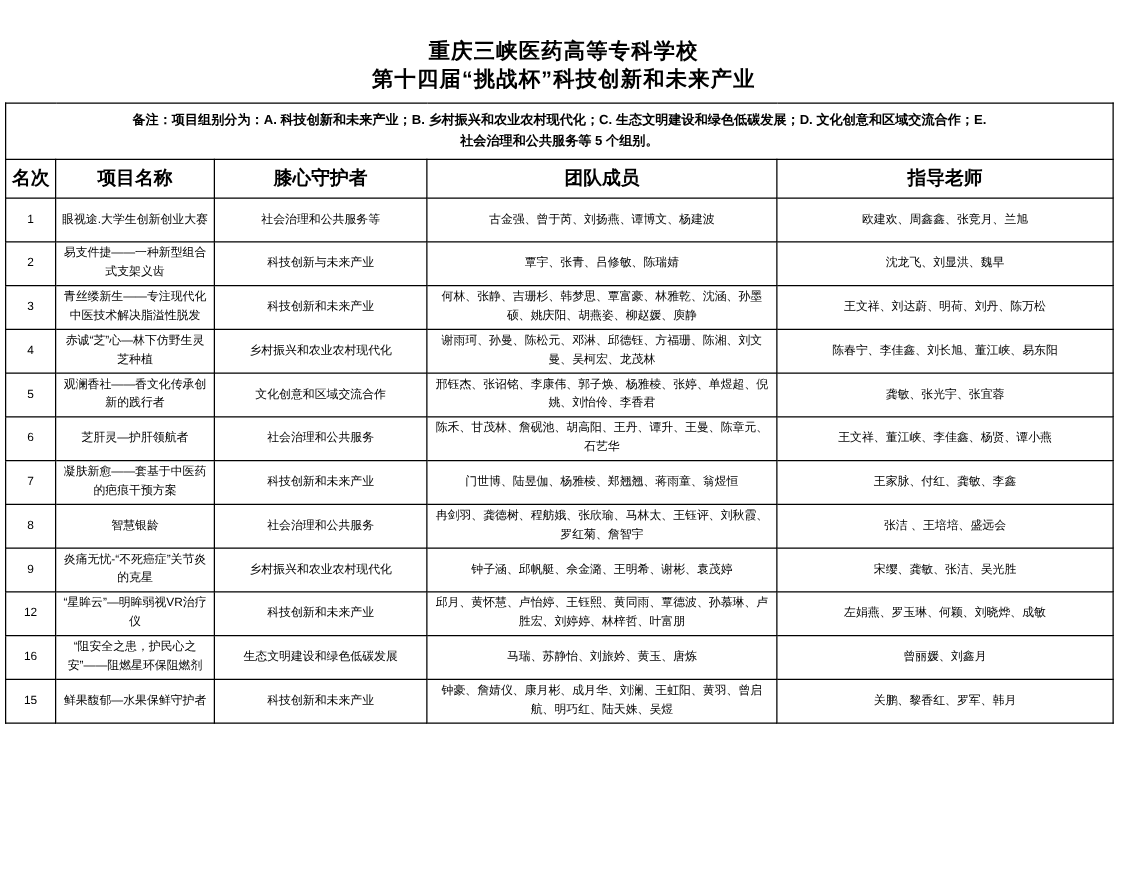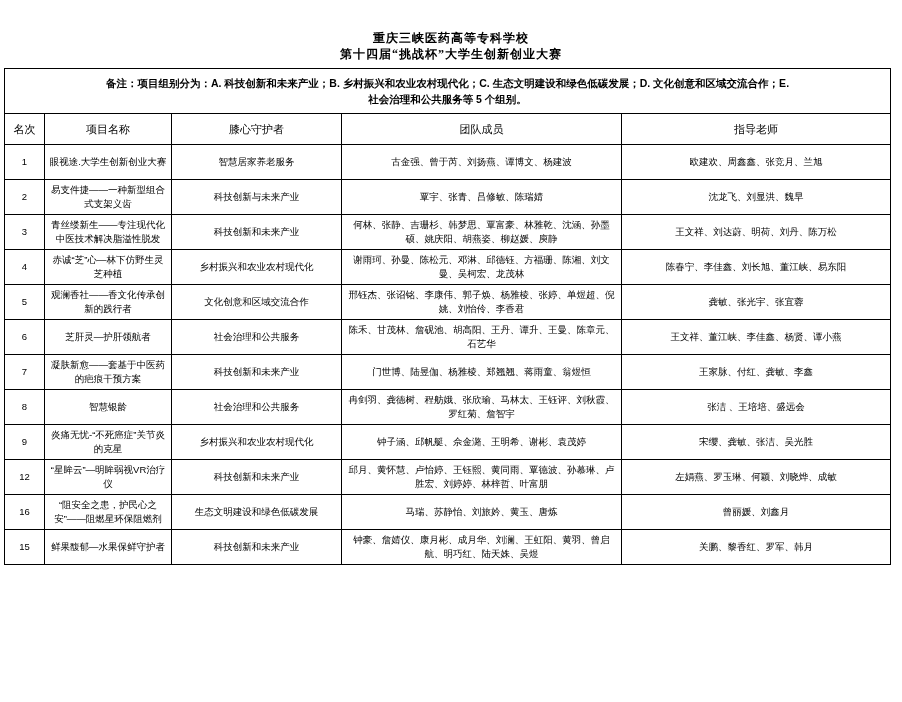--- a/index.html
+++ b/index.html
@@ -14,25 +14,25 @@
   }
   .page {
     width: 902px;
     height: 702px;
     background: #ffffff;
     position: relative;
   }
   .doc-title {
     text-align: center;
     font-weight: bold;
-    font-size: 12px;
+    font-size: 17px;
     line-height: 1.35;
     padding-top: 30px;
     letter-spacing: 1px;
-    font-family: Liberation Serif, serif;
+    font-family: Liberation Sans, sans-serif;
   }
   table.results {
     border-collapse: collapse;
     table-layout: fixed;
     width: 886px;
     margin: 6px 8px 0 4px;
   }
   table.results td, table.results th {
     border: 1px solid #000000;
     text-align: center;
@@ -42,22 +42,22 @@
     overflow: hidden;
   }
   td.note-cell {
     font-weight: bold;
     font-size: 10.5px;
     line-height: 1.6;
     height: 40px;
     text-align: center;
   }
   tr.header-row th {
-    font-weight: normal;
-    font-size: 11px;
+    font-weight: bold;
+    font-size: 15px;
     height: 26px;
     background: #ffffff;
   }
   tbody.data td {
     font-size: 9.5px;
     line-height: 1.55;
     height: 30px;
   }
   col.c-rank     { width: 40px;  }
   col.c-name     { width: 127px; }
@@ -65,21 +65,21 @@
   col.c-members  { width: 280px; }
   col.c-advisors { width: 269px; }
 </style>
 </head>
 <body>
 
 <div class="page">
 
   <div class="doc-title">
     <div>重庆三峡医药高等专科学校</div>
-    <div>第十四届“挑战杯”大学生创新创业大赛</div>
+    <div>第十四届“挑战杯”科技创新和未来产业</div>
   </div>
 
   <table class="results">
     <colgroup>
       <col class="c-rank">
       <col class="c-name">
       <col class="c-category">
       <col class="c-members">
       <col class="c-advisors">
     </colgroup>
@@ -95,21 +95,21 @@
         <th>项目名称</th>
         <th>膝心守护者</th>
         <th>团队成员</th>
         <th>指导老师</th>
       </tr>
     </thead>
     <tbody class="data">
         <tr>
           <td>1</td>
           <td>眼视途.大学生创新创业大赛</td>
-          <td>智慧居家养老服务</td>
+          <td>社会治理和公共服务等</td>
           <td>古金强、曾于芮、刘扬燕、谭博文、杨建波</td>
           <td>欧建欢、周鑫鑫、张竞月、兰旭</td>
         </tr>
         <tr>
           <td>2</td>
           <td>易支件捷——一种新型组合式支架义齿</td>
           <td>科技创新与未来产业</td>
           <td>覃宇、张青、吕修敏、陈瑞婧</td>
           <td>沈龙飞、刘显洪、魏早</td>
         </tr>

